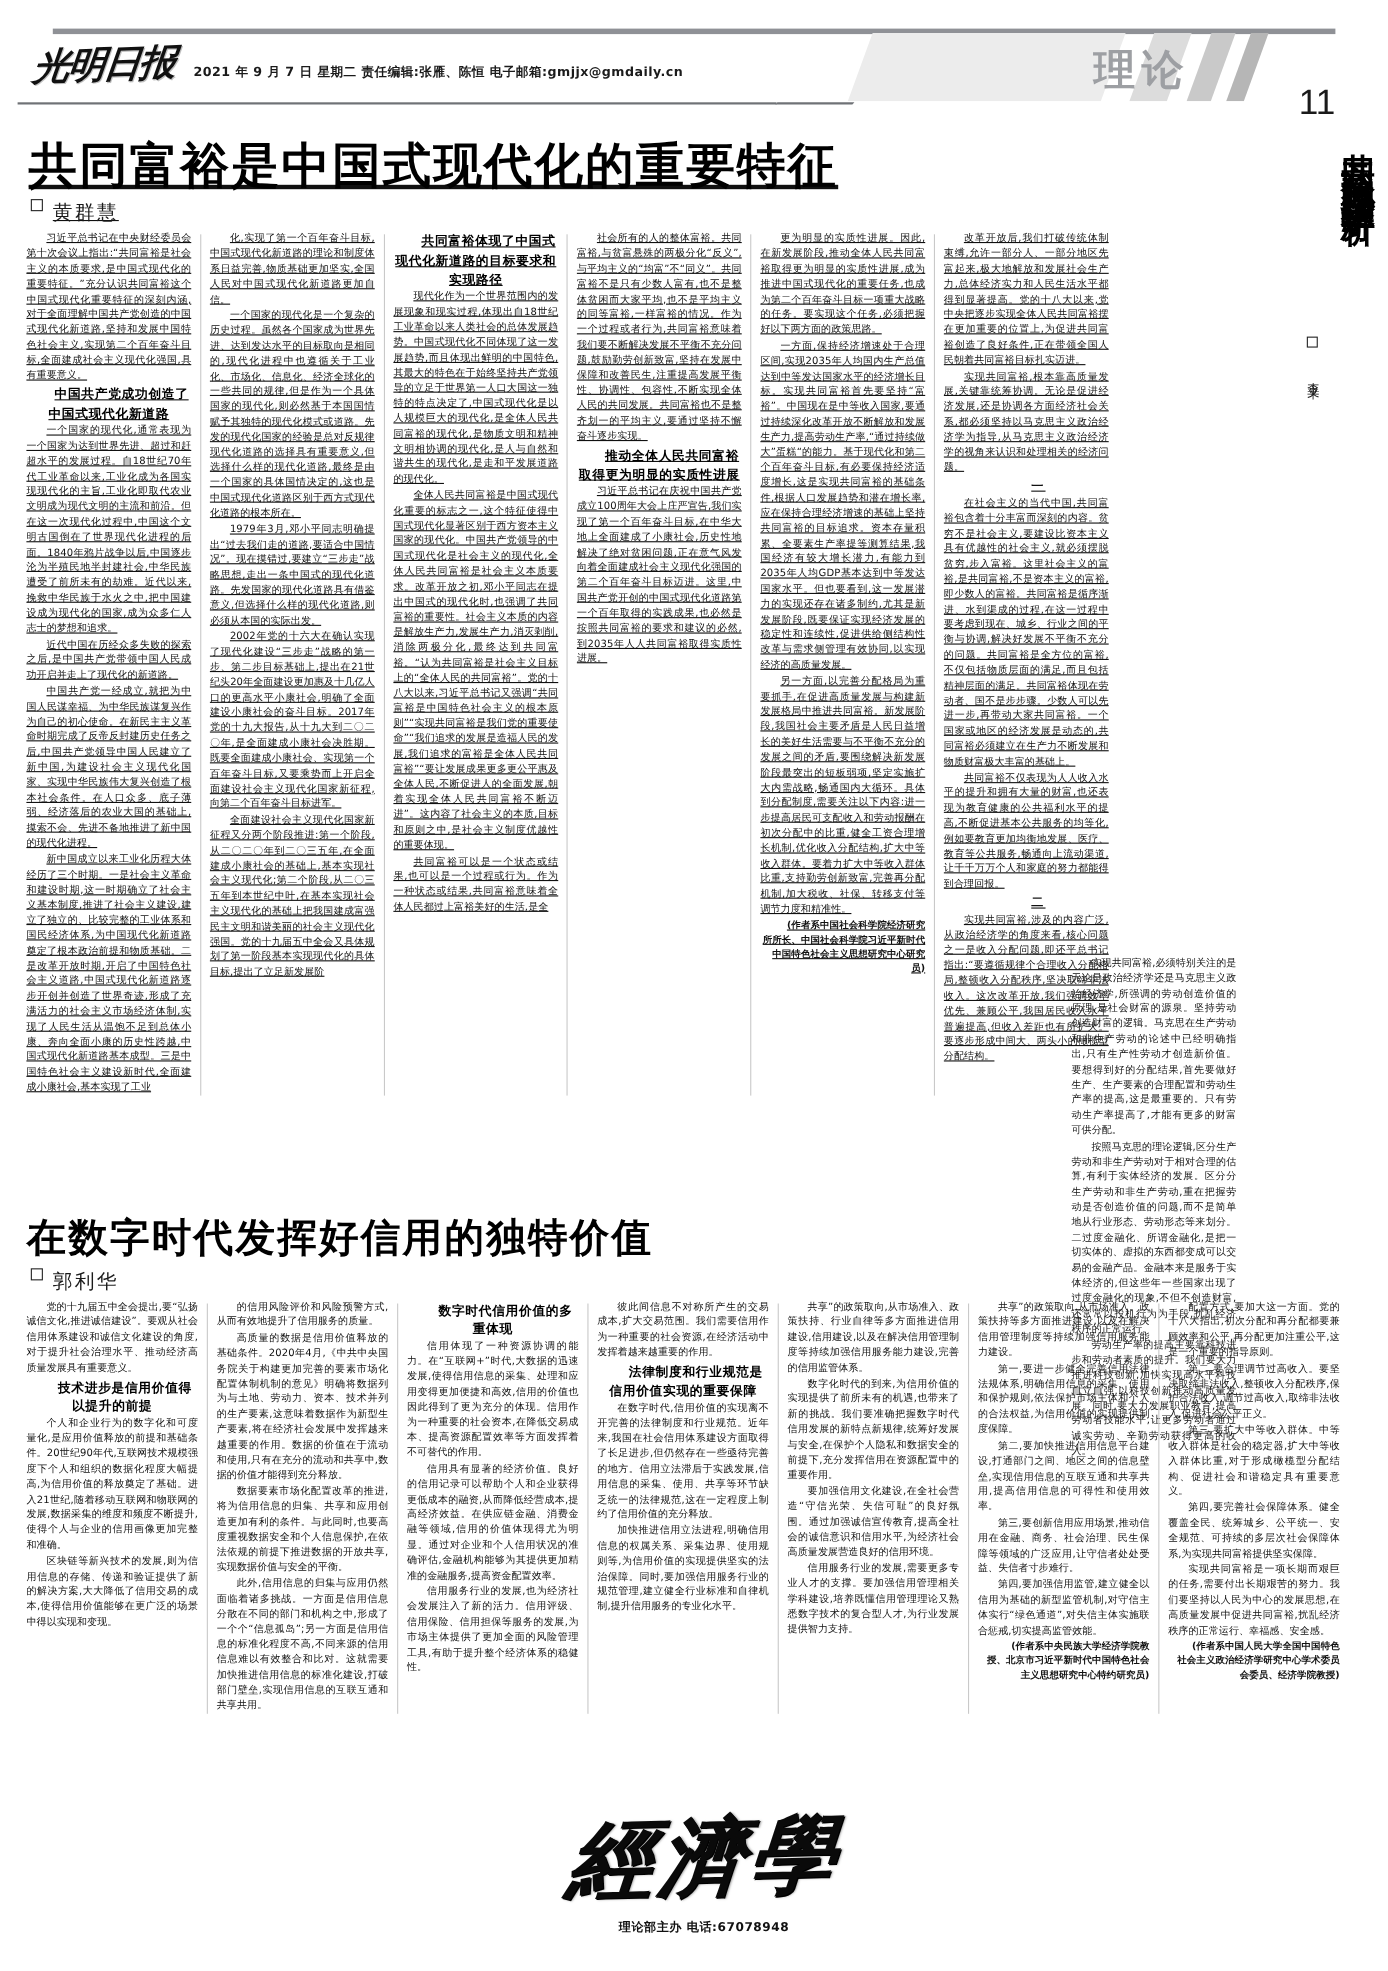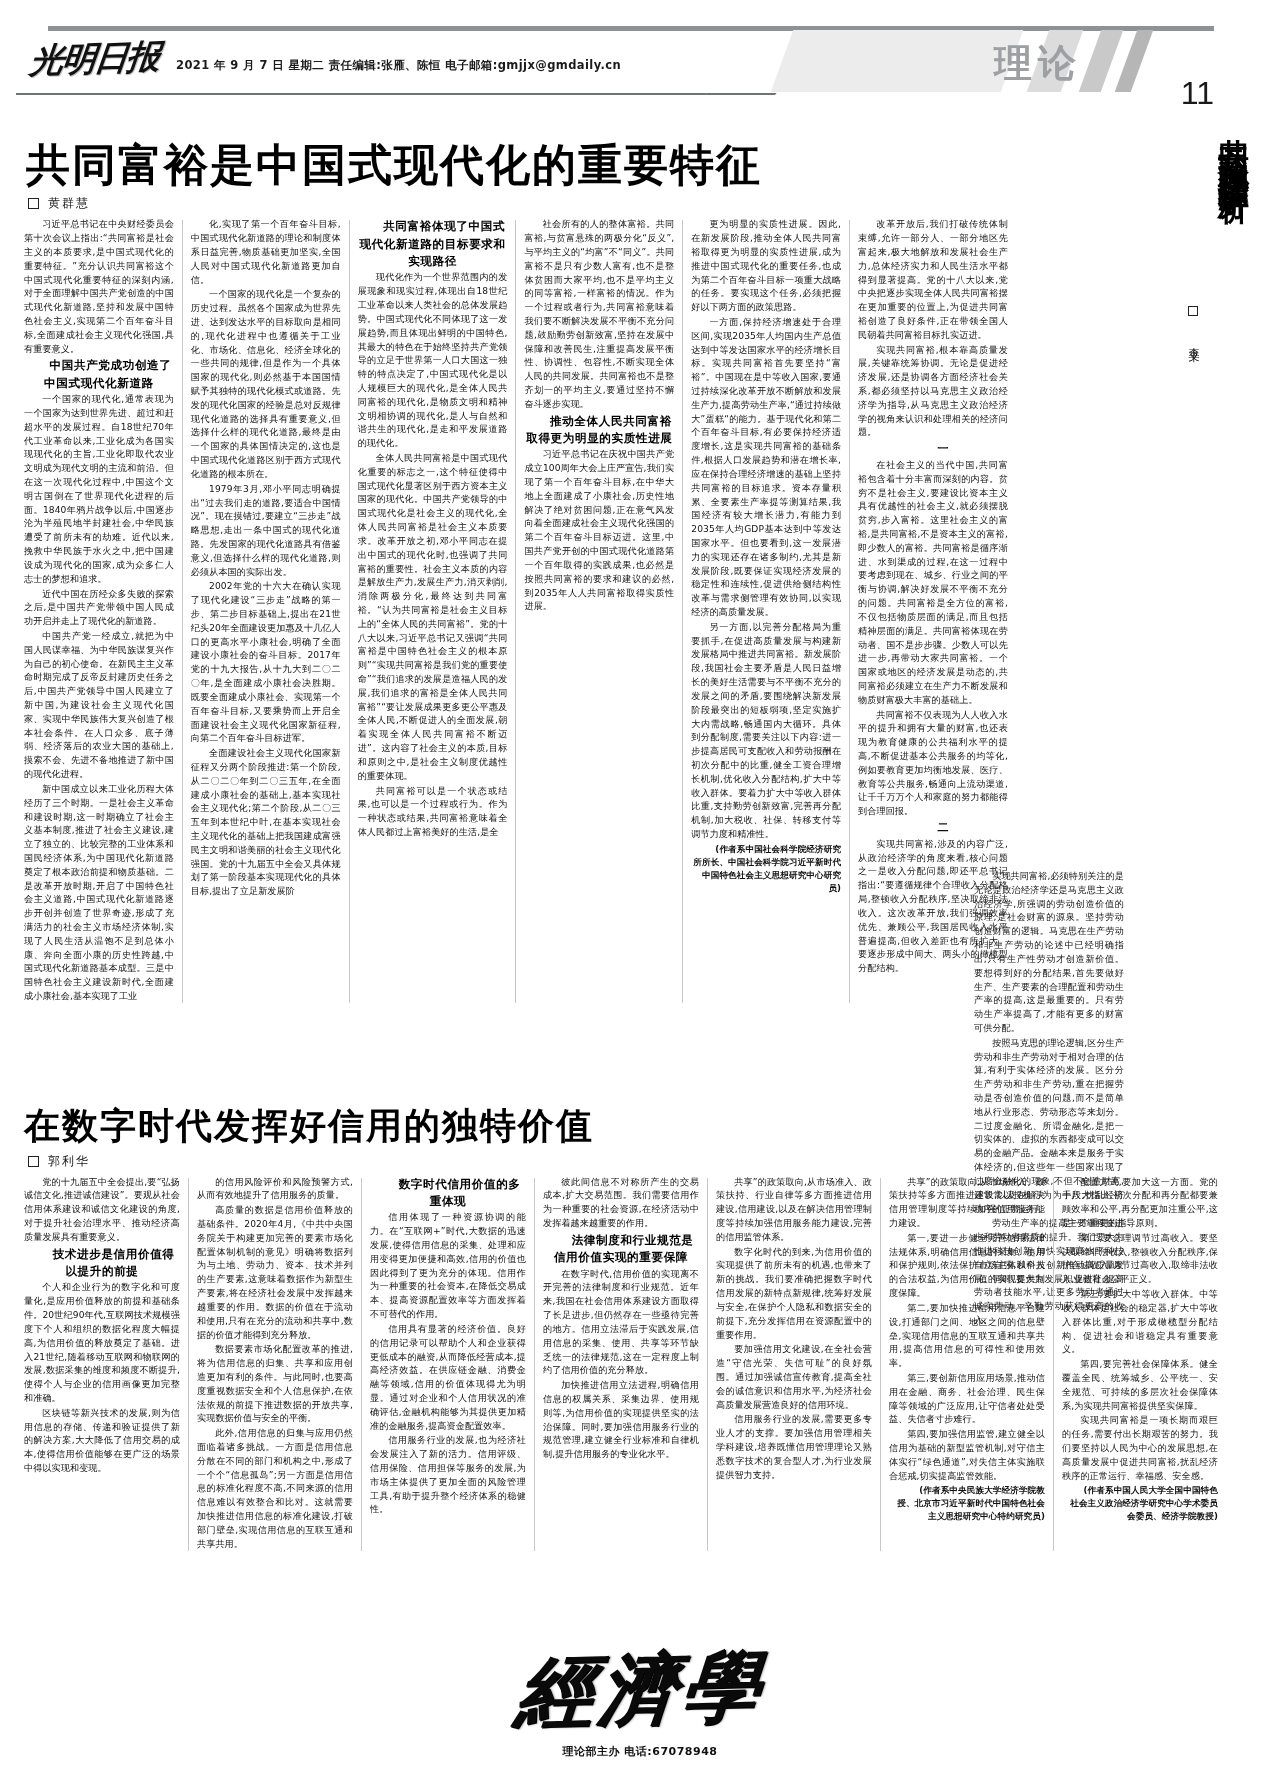--- a/index.html
+++ b/index.html
@@ -35,28 +35,28 @@
   .section-name{
     position:absolute;right:180px;top:38px;font-size:38px;font-weight:700;
     color:#9d9fa3;letter-spacing:6px;font-family:"DejaVu Serif",serif;
   }
   .page-no{
     position:absolute;right:48px;top:28px;font-size:32px;font-weight:400;
     color:#1a1a1a;font-family:"Liberation Sans",sans-serif;margin-top:47px;
   }
 
   
-  .art1{position:absolute;left:16px;top:126px;width:1000px;}
+  .art1{position:absolute;left:16px;top:112px;width:1000px;text-decoration:underline;}
   .art1-title{
     font-size:44px;font-weight:700;letter-spacing:2px;line-height:1.12;
     font-family:"DejaVu Serif","Liberation Serif",serif;color:#000;
     margin:14px 0 6px 10px;
   }
-  .byline{margin-left:12px;font-size:12px;letter-spacing:2px;color:#1a1a1a;
-    font-family:"DejaVu Serif",serif;display:flex;align-items:center;gap:9px;margin-bottom:6px;}
+  .byline{margin-left:12px;font-size:18px;letter-spacing:2px;color:#1a1a1a;
+    font-family:"DejaVu Serif",serif;display:flex;align-items:flex-start;gap:9px;margin-bottom:6px;}
   .sq{display:inline-block;width:9px;height:9px;border:1.4px solid #222;}
 
   .cols{display:flex;gap:0;}
   .col{
     width:156px;padding:0 8px;box-sizing:content-box;
     font-size:9.1px;line-height:1.52;text-align:justify;
     font-family:"DejaVu Sans","Liberation Sans",sans-serif;
     color:#111;letter-spacing:.1px;
   }
   .col p{margin:0 0 1px 0;text-indent:2em;}

